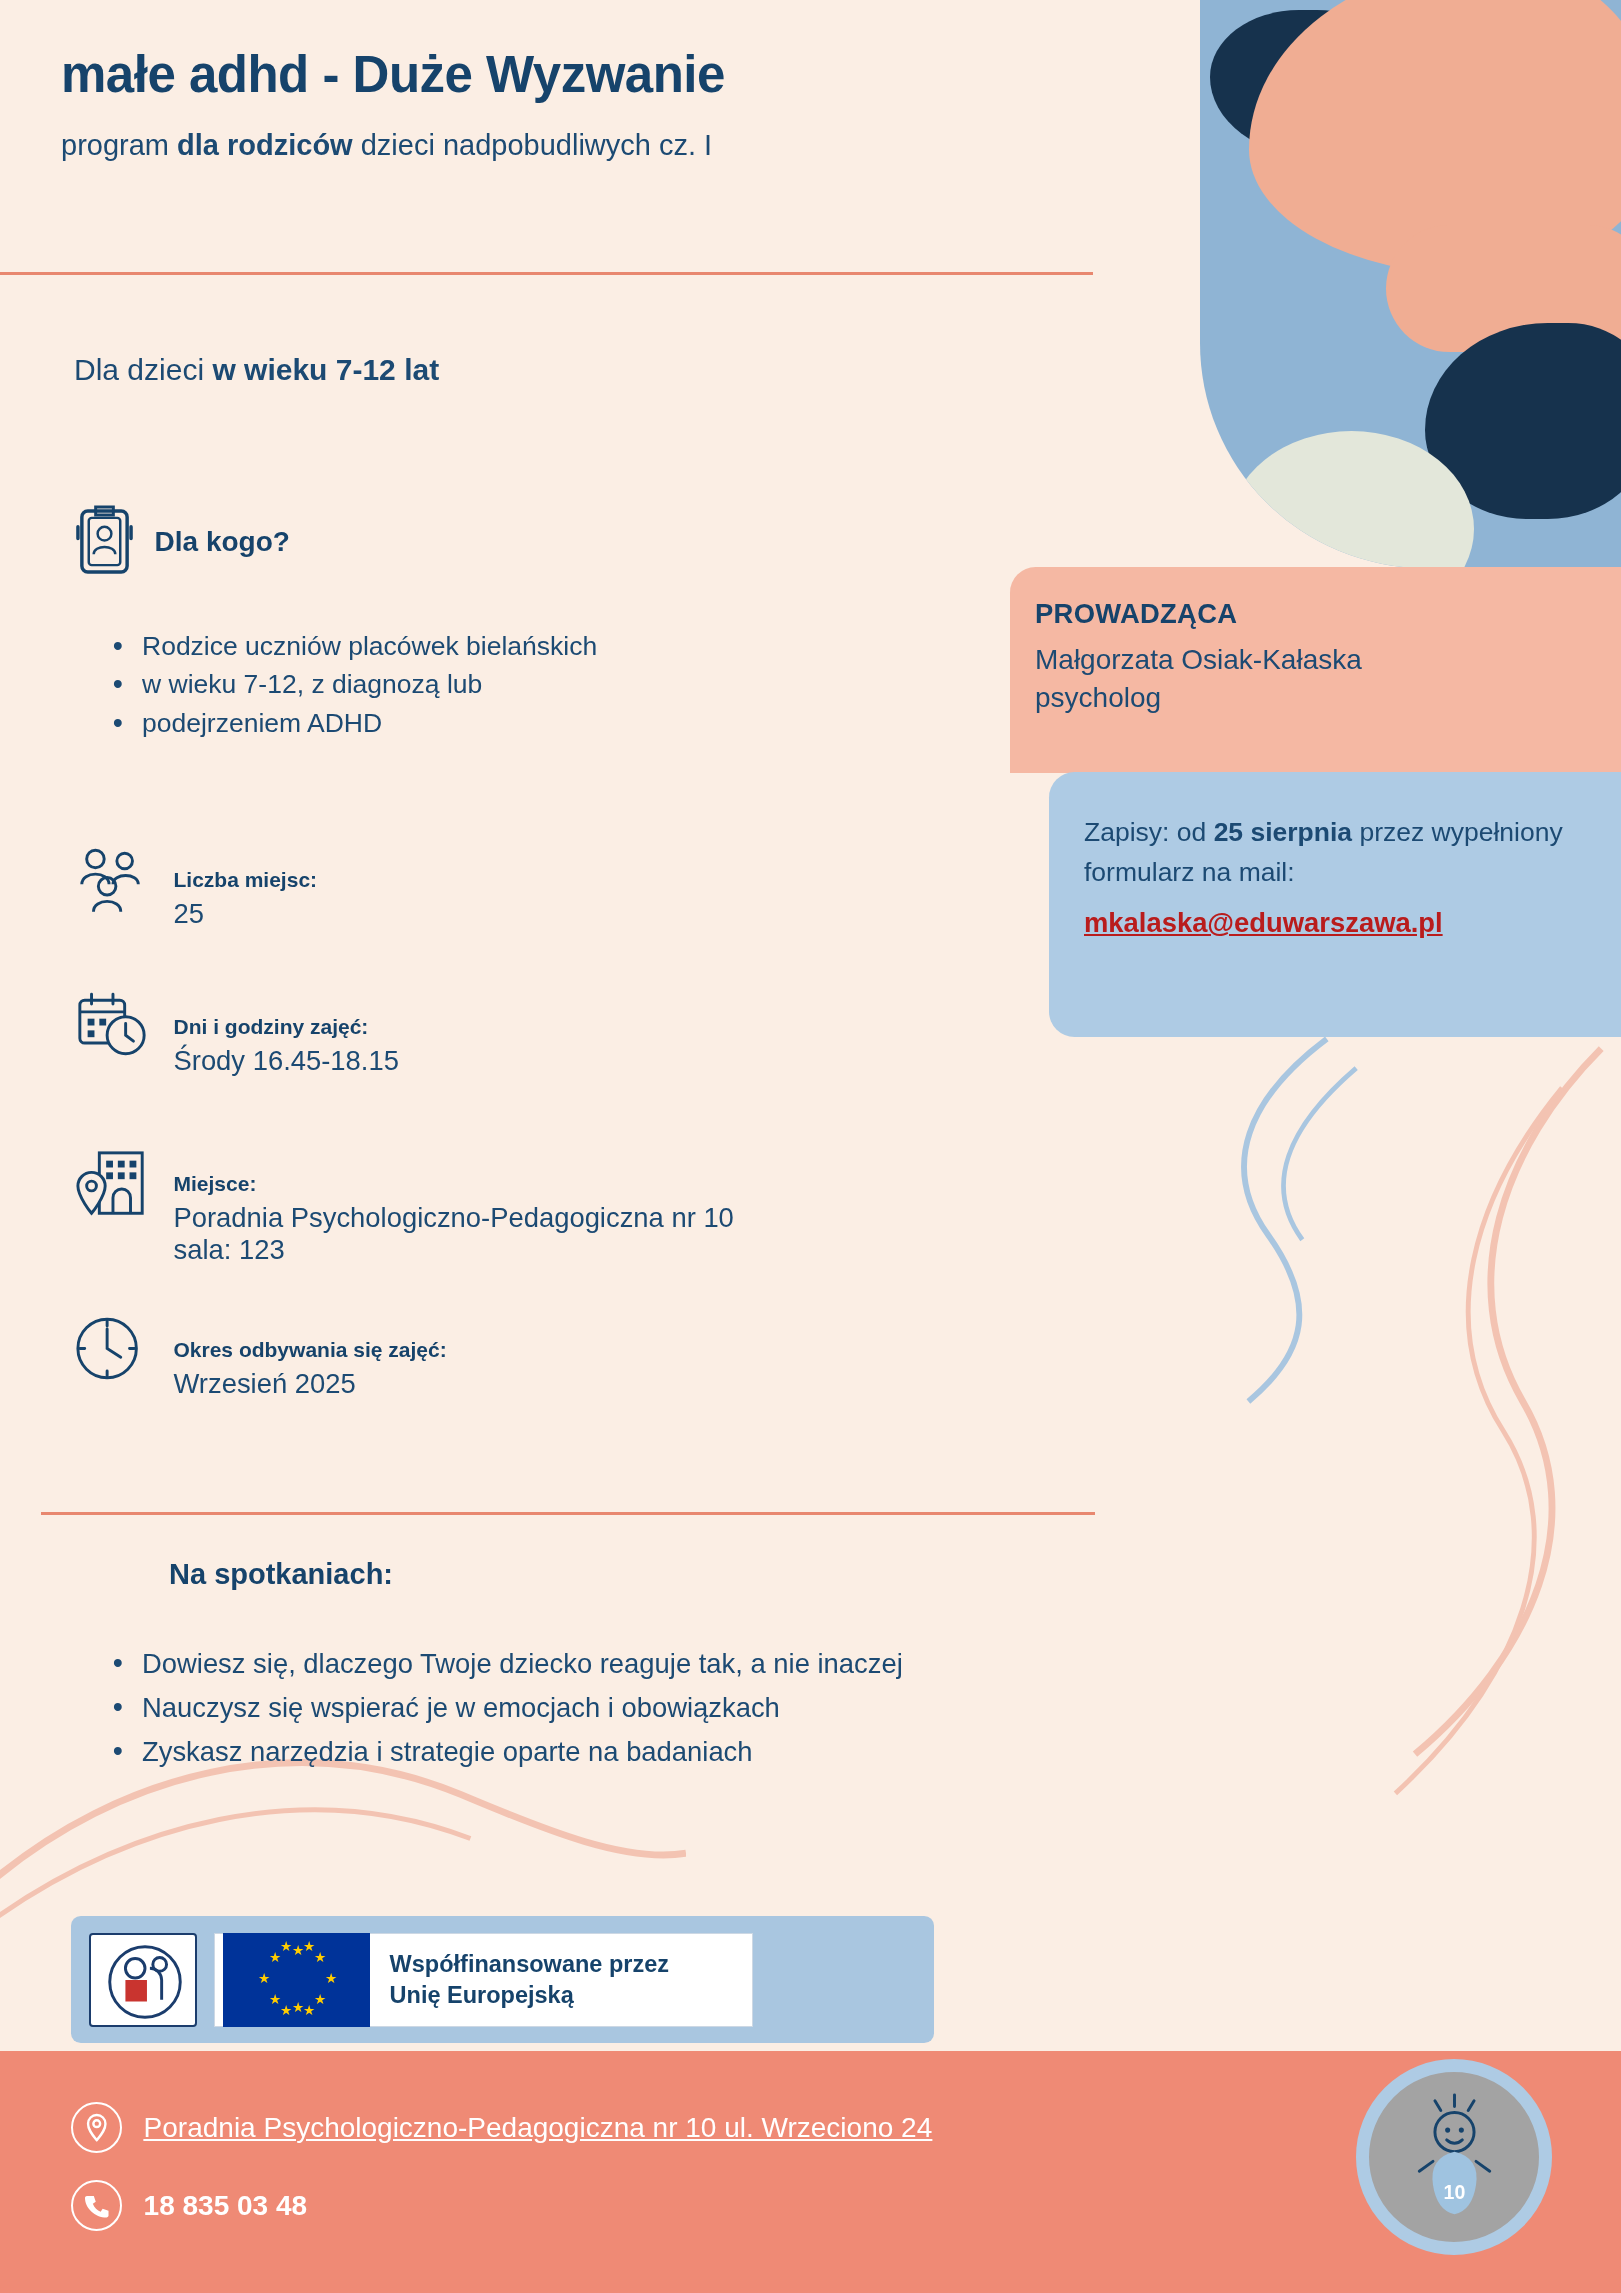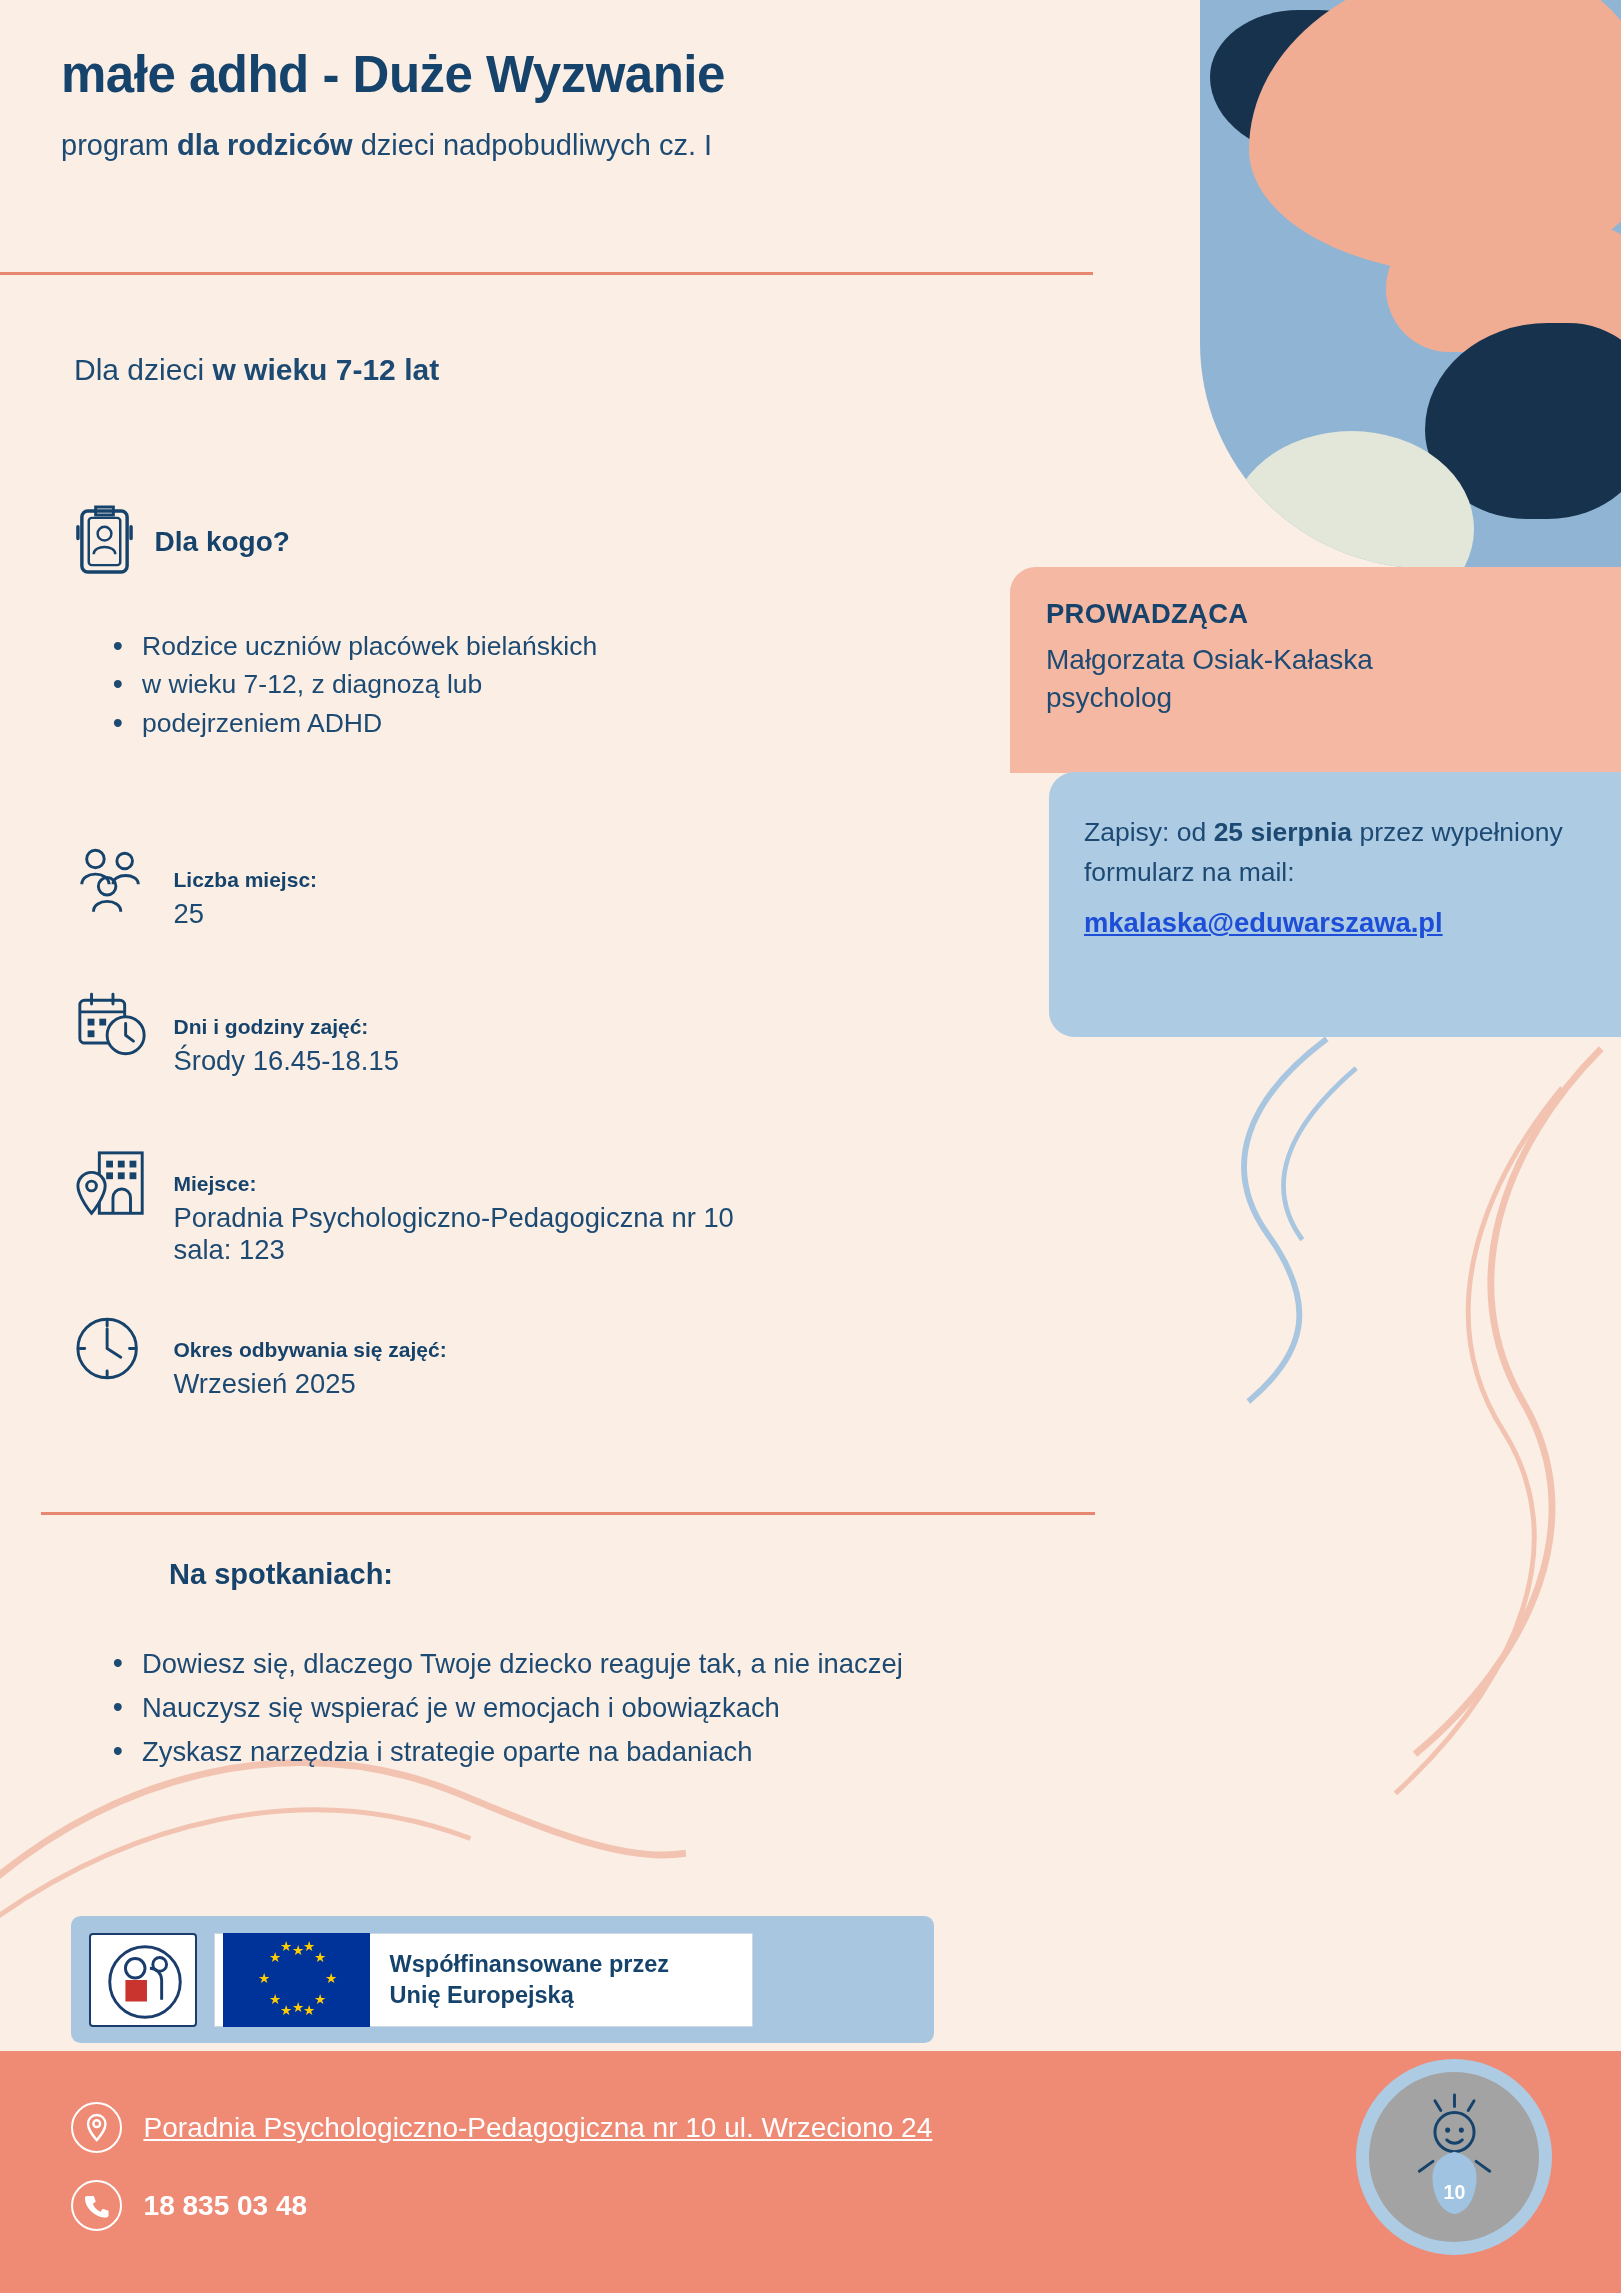--- a/index.html
+++ b/index.html
@@ -120,38 +120,38 @@
   #row-days   { top: 990px; left: 74px; }
   #row-place  { top: 1147px; left: 74px; }
   #row-period { top: 1313px; left: 74px; }
 
   
   .card-lead {
     position: absolute; top: 567px; left: 1010px;
     width: 612px; height: 206px;
     background: #f5b8a3;
     border-top-left-radius: 25.5px;
-    padding: 31px 36px;
+    padding: 31px 25px;
   }
   .card-lead .head { font-size: 27.4px; font-weight: bold; color: #16436b; letter-spacing: 0.3px; }
   .card-lead .nm { font-size: 28px; color: #1c4a73; margin-top: 13.7px; }
   .card-lead .role { font-size: 28px; color: #1c4a73; margin-top: 5.9px; }
 
   .card-signup {
     position: absolute; top: 772px; left: 1049px;
     width: 572px; height: 265px;
     background: #aecbe4;
     border-top-left-radius: 25.5px; border-bottom-left-radius: 25.5px;
     padding: 41px 35px;
     font-size: 26.5px; line-height: 1.5; color: #1c4a73;
   }
   .card-signup b { font-weight: bold; }
   .card-signup .mail {
     display: inline-block; margin-top: 9.8px;
-    font-weight: bold; text-decoration: underline; color: #1d4ed8;
+    font-weight: bold; text-decoration: underline; color: #b91c1c;
     font-size: 27.4px;
   }
 
   
   .meet-head { position: absolute; top: 1558px; left: 169px; font-size: 29px; font-weight: bold; color: #16436b; }
   .bullets-2 { position: absolute; top: 1642px; left: 103px; font-size: 27.4px; line-height: 1.6; color: #1c4a73; list-style: none; }
   .bullets-2 li { position: relative; padding-left: 39px; }
   .bullets-2 li::before { content: "•"; position: absolute; left: 9.8px; top: -2px; font-size: 29px; }
 
   

